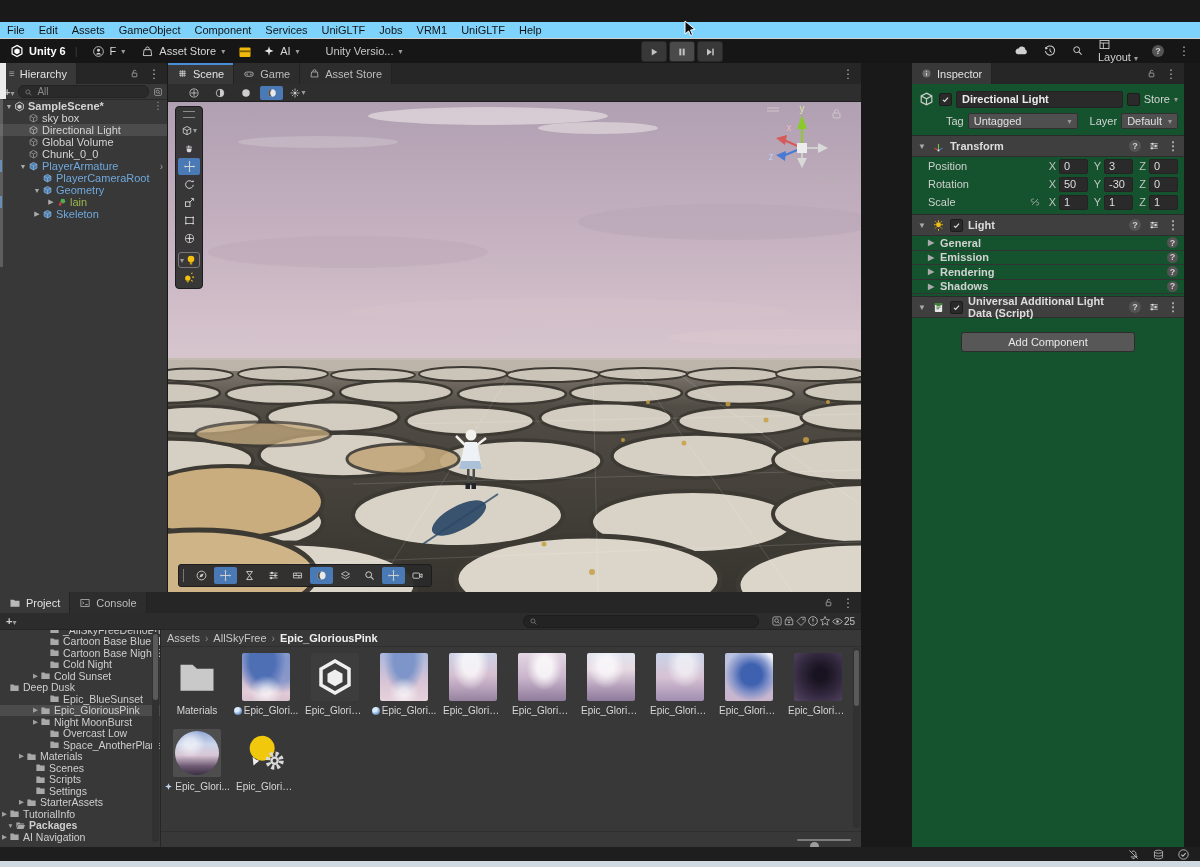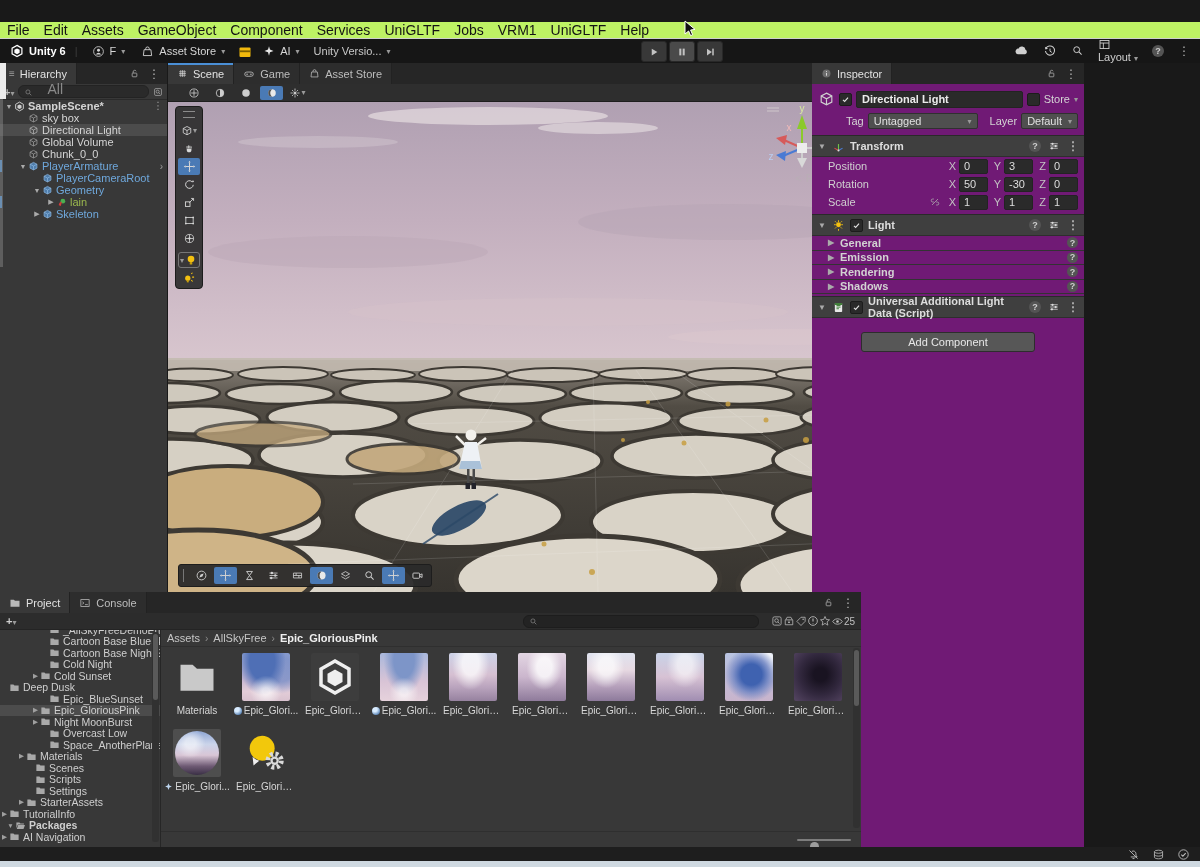--- a/index.html
+++ b/index.html
@@ -3,21 +3,21 @@
 <meta charset="utf-8">
 <style>
   html,body{margin:0;padding:0;background:#0c0c0c}
   #app{position:relative;width:1200px;height:867px;background:#191919;font-family:"Liberation Sans",sans-serif;overflow:hidden;user-select:none}
   .abs{position:absolute}
   svg.ic{display:block;flex:none}
   
   #titlebar{left:0;top:0;width:1200px;height:22px;background:#ffffff;border-bottom:1px solid #e6e6e6;display:flex;align-items:center;color:#1b1b1b;font-size:11px}
   #titlebar .appicon{margin:0 7px 0 8px;color:#555}
   .wctl{width:34px;height:22px;display:flex;align-items:center;justify-content:center;color:#333;font-size:12px}
-  #menubar{left:0;top:22px;width:1200px;height:16px;background:#bef264;border-bottom:1px solid #cfcfcf;display:flex;align-items:center;font-size:14px;color:#141414}
+  #menubar{left:0;top:22px;width:1200px;height:16px;background:#7dd3fc;border-bottom:1px solid #cfcfcf;display:flex;align-items:center;font-size:11px;color:#141414}
   #menubar span{padding:0 7px;line-height:16px}
   
   #toolbar{left:0;top:39px;width:1200px;height:24px;background:#161616;display:flex;align-items:center;color:#d6d6d6;font-size:11px}
   #toolbar .grp{display:flex;align-items:center;gap:5px;margin-left:10px}
   .dda{font-size:8px;color:#9a9a9a}
   .sep{color:#3c3c3c;margin:0 4px}
   #playbar{left:641px;top:41px;display:flex;gap:2px}
   .pbtn{width:24px;height:19px;background:#383838;border:1px solid #282828;border-radius:3px;display:flex;align-items:center;justify-content:center;color:#c2c2c2}
   .pbtn.lit{background:#4a4a4a}
   #tb-right{position:absolute;right:10px;top:41px;display:flex;align-items:center;gap:14px;color:#cfcfcf;font-size:11px;height:19px}
@@ -25,21 +25,21 @@
   .tabbar{height:21px;background:#262626;display:flex;align-items:stretch}
   .tab{display:flex;align-items:center;gap:5px;padding:0 9px;font-size:11px;color:#bdbdbd;background:#2d2d2d;border-right:1px solid #222}
   .tab.active{background:#383838;color:#e2e2e2}
   .tab.focused{box-shadow:inset 0 2px 0 #4a8fd6}
   .tabspace{flex:1}
   .tabctl{display:flex;align-items:center;gap:8px;padding:0 7px;color:#b5b5b5}
   .kebab{color:#b5b5b5;font-size:12px;line-height:10px}
   
   #hierarchy{left:0;top:63px;width:167px;height:529px;background:#383838}
   .minibar{height:15px;display:flex;align-items:center;gap:4px;background:#383838;border-bottom:1px solid #2a2a2a;padding:0 4px;color:#bbb;font-size:11px}
-  .searchbox{flex:1;height:11px;background:#2a2a2a;border:1px solid #232323;border-radius:6px;display:flex;align-items:flex-end;gap:14px;padding:0 5px;color:#8a8a8a;font-size:14px}
+  .searchbox{flex:1;height:11px;background:#2a2a2a;border:1px solid #232323;border-radius:6px;display:flex;align-items:flex-end;gap:4px;padding:0 5px;color:#8a8a8a;font-size:10px}
   .hrow{position:relative;height:12px;display:flex;align-items:center;font-size:11px;color:#d4d4d4;white-space:nowrap}
   .hrow .arrow{width:10px;font-size:7px;color:#aaa;text-align:center;flex:none}
   .hrow .ic{margin-right:3px}
   .hrow.sel{background:#4c4c4c}
   .hrow .mark{position:absolute;left:0;top:0;width:2px;height:12px;background:#4e8fd0}
   .t-prefab{color:#6fa8dc}
   .t-model{color:#9ab74e}
   .chev{margin-left:auto;margin-right:4px;color:#9e9e9e;font-size:10px}
   
   #scene{left:168px;top:63px;width:693px;height:529px;background:#383838}
@@ -53,21 +53,21 @@
   .tbt.on{background:#4a7ab5}
   .thandle{width:12px;height:5px;border-top:1px solid #8b8b8b;border-bottom:1px solid #8b8b8b;margin:2px 0 3px}
   .lightgrp{margin-top:4px;border:1px solid #777;border-radius:3px;display:flex;align-items:center;padding:0 1px}
   #gizmo{position:absolute;right:16px;top:0;width:86px;height:94px;color:#d9d2d6}
   #persp{position:absolute;right:24px;top:70px;font-size:11px;color:#b9aeb6;letter-spacing:.5px}
   #btoolbar{position:absolute;left:10px;bottom:6px;height:21px;background:rgba(42,42,42,.95);border:1px solid #1d1d1d;border-radius:3px;display:flex;align-items:center;gap:1px;padding:0 2px}
   .bbt{width:23px;height:17px;border-radius:2px;display:flex;align-items:center;justify-content:center;color:#d2d2d2}
   .bbt.on{background:#4a7ab5}
   .bhandle{width:3px;height:13px;border-left:1px solid #777;margin:0 2px}
   
-  #inspector{left:812px;top:63px;width:272px;height:784px;background:#701a75;font-size:11px;color:#d4d4d4}
+  #inspector{left:912px;top:63px;width:272px;height:784px;background:#14532d;font-size:11px;color:#d4d4d4}
   .irow{display:flex;align-items:center;gap:4px;padding:0 6px}
   .checkbox{width:11px;height:11px;background:#2a2a2a;border:1px solid #1c1c1c;border-radius:2px;display:flex;align-items:center;justify-content:center;flex:none}
   .namefield{flex:1;height:15px;background:#2a2a2a;border:1px solid #232323;border-radius:2px;display:flex;align-items:center;padding:0 5px;color:#ececec;font-weight:bold}
   .dd{height:14px;background:#4f4f4f;border:1px solid #303030;border-radius:2px;display:flex;align-items:center;padding:0 5px;color:#e0e0e0}
   .dd .dda{margin-left:auto;padding-left:6px}
   .comphead{height:20px;display:flex;align-items:center;gap:5px;padding:0 5px;background:#3f3f3f;border-top:1px solid #2a2a2a;border-bottom:1px solid #2e2e2e;font-weight:bold;color:#dddddd}
   .fold{font-size:8px;color:#aaa;width:10px;text-align:center;flex:none}
   .hright{margin-left:auto;display:flex;align-items:center;gap:7px}
   .help{width:12px;height:12px;border-radius:50%;background:#545454;color:#cfcfcf;font-size:9px;display:flex;align-items:center;justify-content:center;font-weight:bold}
   .trow{display:flex;align-items:center;gap:3px;padding:1px 6px 1px 0;height:16px}
@@ -411,21 +411,21 @@
           <rect x="2.5" y="6.4" width="11" height="1.8" fill="#7d6000"></rect>
         </svg>
     </div>
     <div class="grp" style="margin-left:12px">
       <svg class="ic" width="12" height="12" style="color:#e8e8e8">
           <use href="#spark"></use>
         </svg>
       <span>AI</span>
       <span class="dda">▾</span>
     </div>
-    <div class="grp" style="margin-left:14px;color:#c9c9c9">
+    <div class="grp" style="margin-left:26px;color:#c9c9c9">
       <span>Unity Versio...</span>
       <span class="dda">▾</span>
     </div>
   </div>
   <div id="playbar" class="abs">
     <div class="pbtn">
         <svg class="ic" width="12" height="12">
           <use href="#play"></use>
         </svg>
       </div>

